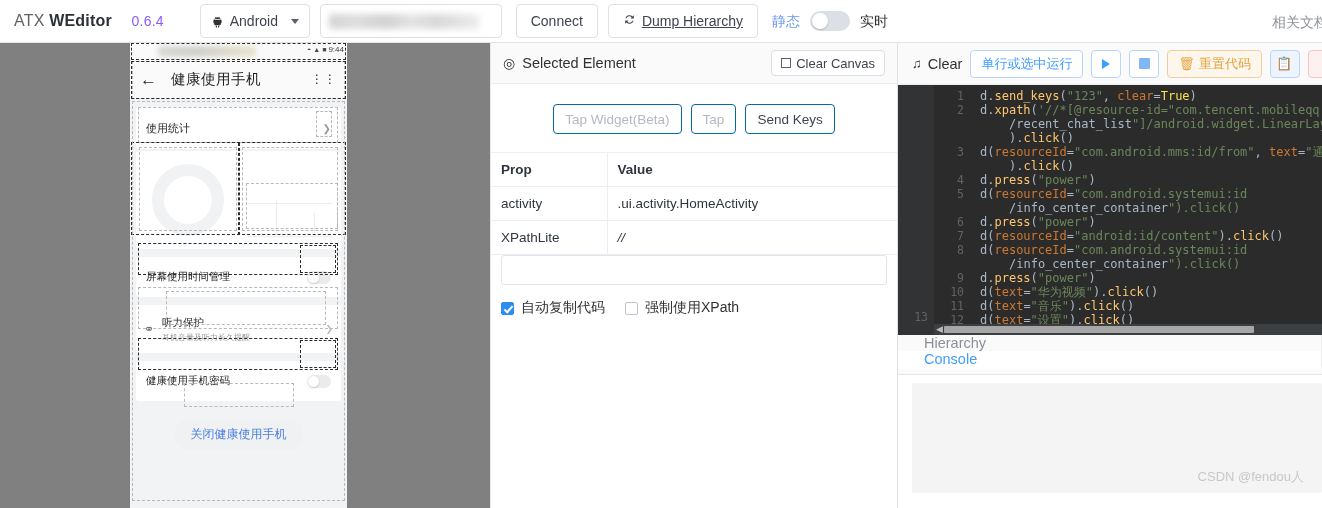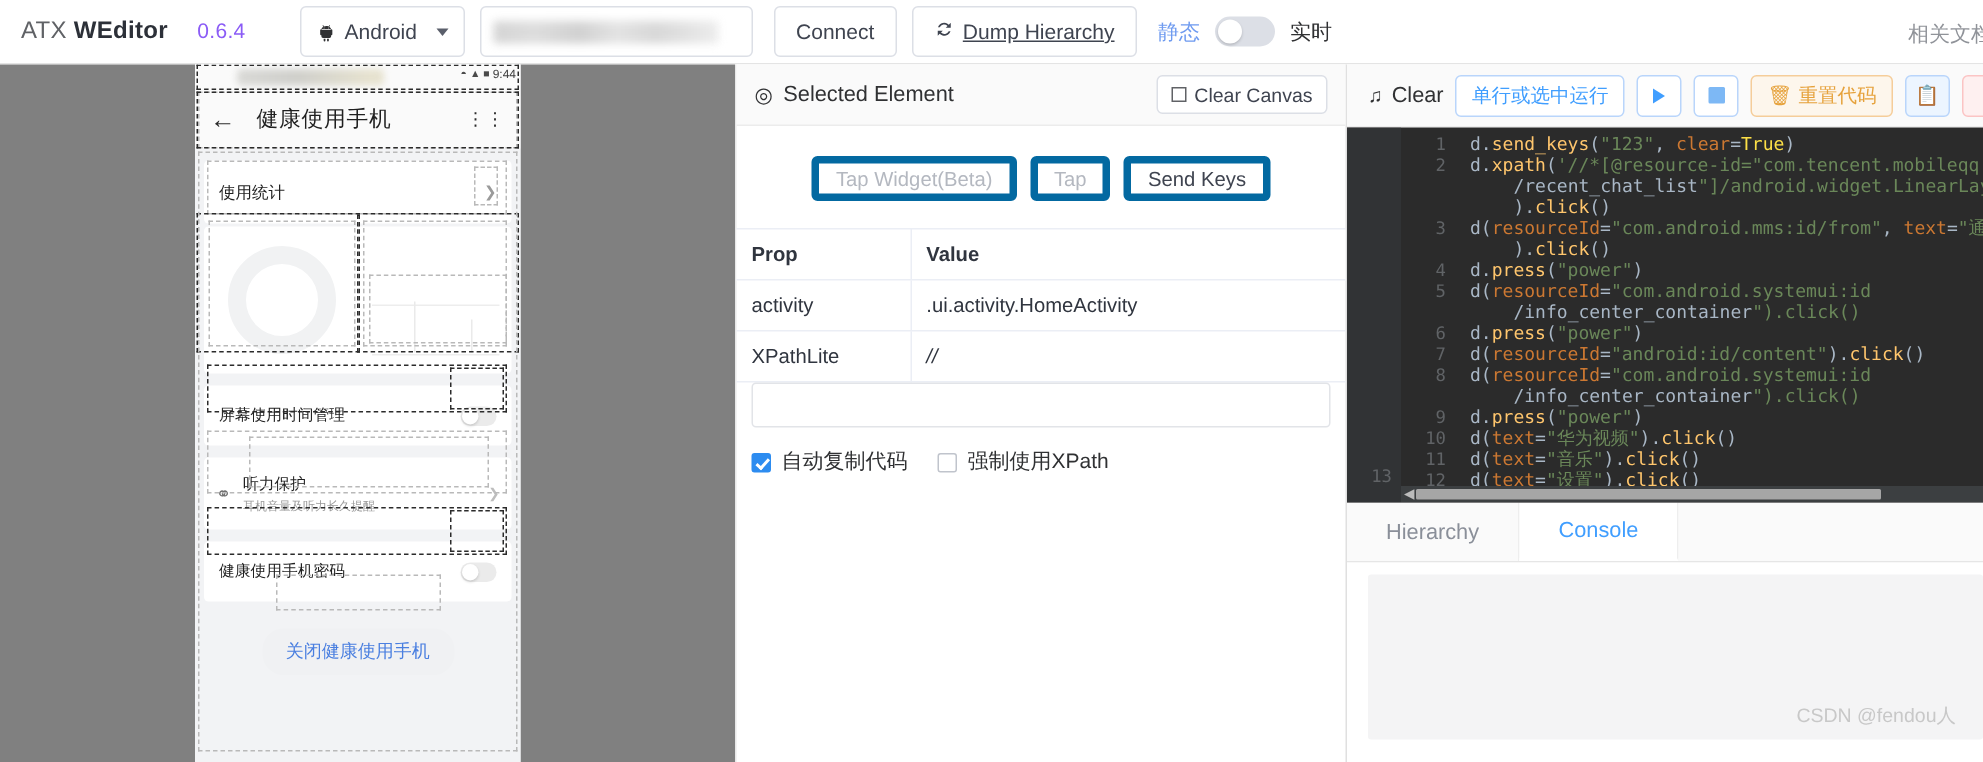--- a/index.html
+++ b/index.html
@@ -132,21 +132,21 @@
   .sel-icon { font-size: 14px; color: #303133; margin-right: 7px; }
   .sel-title { font-size: 14.5px; color: #303133; }
   .clear-canvas {
     margin-left: auto; border: 1px solid #dcdfe6; border-radius: 4px; background: #fff;
     height: 26px; padding: 0 9px; display: inline-flex; align-items: center; gap: 5px;
     font-size: 13px; color: #3f4450; cursor: pointer;
   }
   .cc-box { width: 10px; height: 10px; border: 1px solid #606266; }
 
   .action-row { display: flex; justify-content: center; gap: 9px; padding: 20px 0 18px 0; }
-  .btn-sm { height: 30px; padding: 0 11px; font-size: 13.5px; border:5px solid #0369a1; border-radius:4px; background:#fff; color:#3f4450; display:inline-flex; align-items:center; cursor:pointer; }
+  .btn-sm { height: 30px; padding: 0 11px; font-size: 13.5px; border:1px solid #0369a1; border-radius:4px; background:#fff; color:#3f4450; display:inline-flex; align-items:center; cursor:pointer; }
   .btn-disabled { color: #b4b8c0; }
 
   table.props { width: 100%; border-collapse: collapse; }
   table.props th, table.props td {
     border-top: 1px solid #ebeef5; border-bottom: 1px solid #ebeef5;
     font-size: 13.5px; text-align: left; padding: 9px 10px; color: #30353f;
     font-weight: 400;
   }
   table.props th { font-weight: 700; background:#fff; }
   table.props td:first-child, table.props th:first-child { width: 116px; border-right: 1px solid #ebeef5; }
@@ -200,21 +200,21 @@
   .ctext { position: absolute; left: 46px; top: 0; white-space: pre; font-family: "DejaVu Sans Mono", "Liberation Mono", monospace; font-size: 12px; line-height: 14px; }
   .t-def { color: #a9b7c6; }
   .t-fn { color: #ffc66d; }
   .t-str { color: #6a8759; }
   .t-kw { color: #cc7832; }
   .t-const { color: #fde047; }
   .h-scroll { position: absolute; left: 36px; bottom: 0; height: 11px; right: 0; background: #3c3f41; }
   .h-thumb { position: absolute; left: 10px; top: 2px; width: 310px; height: 7px; background: #a6a6a6; border-radius: 1px; }
   .h-arrow { position:absolute; left: 2px; top: 0px; color:#bbb; font-size: 9px; }
 
-  .tabs { height: 40px; border-bottom: 1px solid #e6e6e6; display: flex; align-items: stretch; background: #fafafa; }
+  .tabs { height: 40px; border-bottom: 1px solid #e6e6e6; display: flex; align-items: stretch; background: #fafafa; flex-direction: column; }
   .tab { display:flex; align-items:center; padding: 0 26px; font-size: 14.5px; color: #8a8f99; cursor: pointer; border-right: 1px solid #eee; }
   .tab.active { color: #409eff; background: #fff; border-bottom: 2px solid #fff; }
   .tab-filler { flex: 1; background: #fafafa; }
 
   .console-body { position: relative; height: 123px; background: #fff; padding: 8px 0 0 14px; }
   .console-inner { height: 110px; background: #f4f4f5; border-radius: 2px; position: relative; }
   .watermark { position: absolute; right: 18px; bottom: 12px; font-size: 13px; color: #c8c8c8; white-space: nowrap; }
 </style>
 </head>
 <body>

